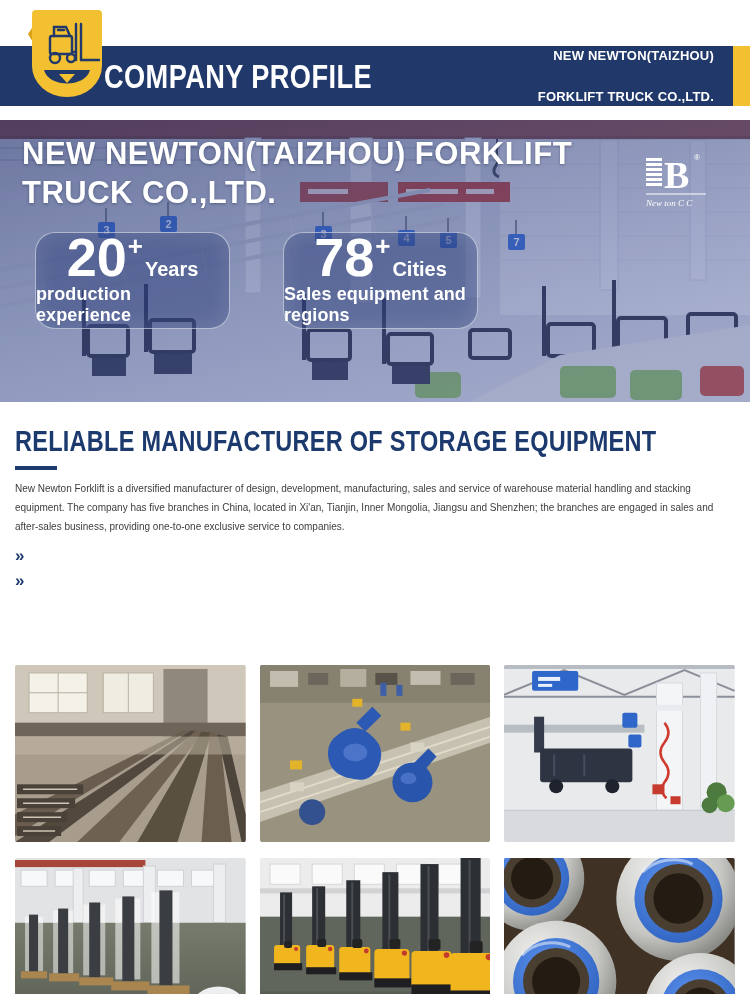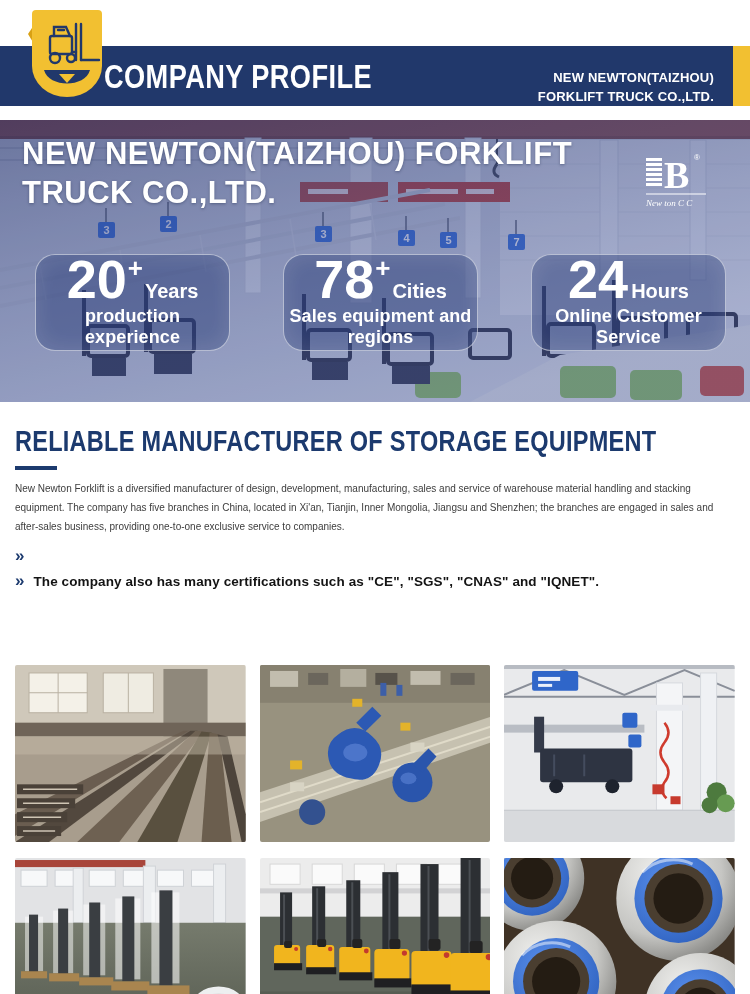--- a/index.html
+++ b/index.html
@@ -5,32 +5,32 @@
   html,body{margin:0;padding:0;background:#ffffff;}
   body{width:750px;height:994px;position:relative;font-family:"Liberation Sans",sans-serif;overflow:hidden;}
 
   
   .hdr{position:relative;height:120px;background:#ffffff;}
   .hdr-band{position:absolute;left:0;top:46px;width:750px;height:60px;background:#21386b;}
   .hdr-title{position:absolute;left:104px;top:46px;height:60px;display:flex;align-items:center;
     color:#ffffff;font-size:34px;font-weight:bold;white-space:nowrap;}
   .hdr-title span{display:inline-block;transform:scaleX(.8);transform-origin:left center;letter-spacing:.5px;}
   .hdr-company{position:absolute;right:36px;top:46px;height:60px;display:flex;flex-direction:column;
-    justify-content:flex-end;text-align:right;color:#ffffff;font-size:13px;font-weight:bold;line-height:19px;letter-spacing:.2px;}
+    justify-content:space-between;text-align:right;color:#ffffff;font-size:13px;font-weight:bold;line-height:19px;letter-spacing:.2px;}
   .hdr-stripe{position:absolute;right:0;top:46px;width:17px;height:60px;background:#f2c031;}
   .hdr-badge{position:absolute;left:24px;top:8px;width:86px;height:96px;}
 
   
   .hero{position:relative;width:750px;height:282px;background:#a21caf;}
   .hero svg.scene{position:absolute;left:0;top:0;}
   .hero-title{position:absolute;left:22px;top:14px;color:#ffffff;font-weight:bold;font-size:31px;line-height:39px;
     text-shadow:0 1px 3px rgba(10,20,50,.35);letter-spacing:.5px;}
   .hero-logo{position:absolute;left:644px;top:30px;width:66px;height:70px;}
 
-  .stats{position:absolute;left:0;top:134px;width:606px;height:95px;text-align:center;}
+  .stats{position:absolute;left:0;top:112px;width:606px;height:95px;}
   .card{position:absolute;top:0;height:95px;width:193px;border-radius:20px;
     background:rgba(40,58,120,.48);border:1px solid rgba(255,255,255,.55);
     box-shadow:inset 0 0 22px rgba(255,255,255,.12);color:#ffffff;
     display:flex;flex-direction:column;align-items:center;justify-content:center;}
   .card.c1{left:35px;} .card.c2{left:283px;} .card.c3{left:531px;}
   .card .num-row{display:flex;align-items:flex-end;line-height:1;}
   .card .num{font-size:54px;font-weight:bold;line-height:.85;}
   .card .plus{font-size:26px;font-weight:bold;transform:translateY(-22px);margin-left:1px;}
   .card .unit{font-size:20px;font-weight:bold;margin:8px 0 2px 2px;}
   .card .cap{font-size:18px;font-weight:bold;margin-top:3px;letter-spacing:.1px;}
@@ -229,42 +229,33 @@
       <div class="cap">production experience</div>
     </div>
     <div class="card c2">
       <div class="num-row">
         <span class="num">78</span>
           <span class="plus">+</span>
           <span class="unit">Cities</span>
       </div>
       <div class="cap">Sales equipment and regions</div>
     </div>
-    <div class="card c3">
-      <div class="num-row">
-        <span class="num">24</span>
-          <span class="plus"></span>
-          <span class="unit">Hours</span>
-      </div>
-      <div class="cap">Online Customer Service</div>
-    </div>
   </div>
 </div>
 
 <div class="about">
   <h1><span>RELIABLE MANUFACTURER OF STORAGE EQUIPMENT</span></h1>
   <div class="rule"></div>
   <p>New Newton Forklift is a diversified manufacturer of design, development, manufacturing, sales and service of warehouse material handling and stacking equipment. The company has five branches in China, located in Xi'an, Tianjin, Inner Mongolia, Jiangsu and Shenzhen; the branches are engaged in sales and after-sales business, providing one-to-one exclusive service to companies.</p>
   <div class="bullets">
     <div class="bullet">
       <span class="chev">»</span>
     </div>
     <div class="bullet">
       <span class="chev">»</span>
-      <span class="btxt">The company also has many certifications such as "CE", "SGS", "CNAS" and "IQNET".</span>
     </div>
   </div>
 </div>
 
 <div class="gallery">
 
   <svg viewBox="0 0 230 178" preserveAspectRatio="none">
     <rect width="230" height="72" fill="#cfc8ba"></rect>
     <rect x="14" y="8" width="58" height="40" fill="#f4f1e8" stroke="#b9b1a2"></rect>
     <line x1="43" y1="8" x2="43" y2="48" stroke="#b9b1a2"></line>

